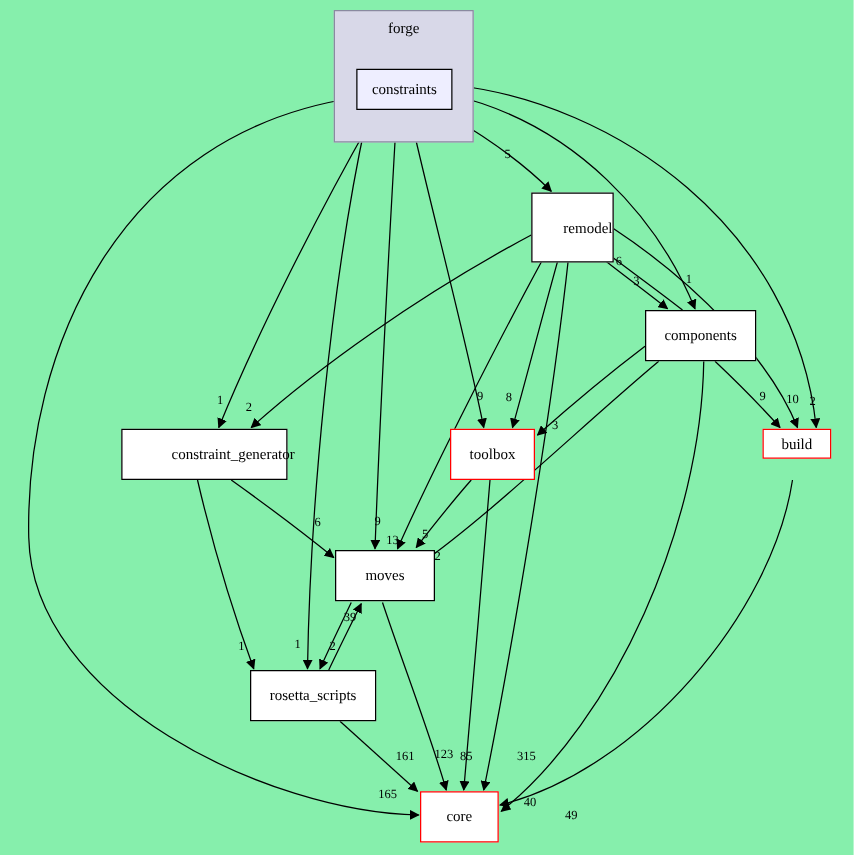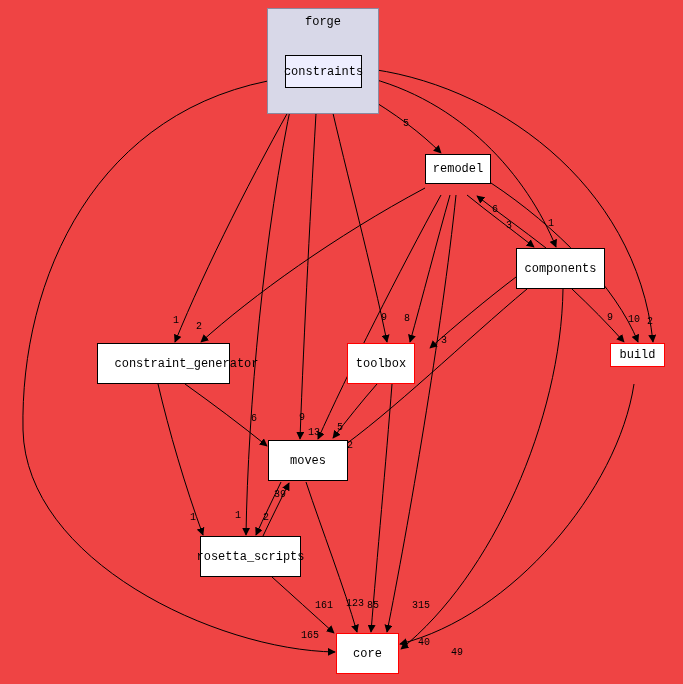--- a/index.html
+++ b/index.html
@@ -1,18 +1,18 @@
 <!DOCTYPE html>
 <html><head>
 <meta charset="utf-8">
 <style>
   html,body{margin:0;padding:0;background:#ffffff;}
   .stage{
-    position:relative;width:683px;height:684px;background:#ef4444;
-    font-family:Liberation Mono, monospace;overflow:hidden;
+    position:relative;width:683px;height:684px;background:#86efac;
+    font-family:Liberation Serif, serif;overflow:hidden;
   }
   svg.edges{position:absolute;left:0;top:0;}
   .edge{fill:none;stroke:#000000;stroke-width:1;}
   .cluster{position:absolute;background:#d8d8e8;border:1px solid #8a8aa0;box-sizing:border-box;}
   .cluster-label{text-align:center;font-size:12px;color:#000;padding-top:6px;}
   .node{
     position:absolute;background:#ffffff;border:1px solid #000000;box-sizing:border-box;
     display:flex;align-items:center;justify-content:center;
     font-size:12px;color:#000000;cursor:pointer;
   }
@@ -64,30 +64,30 @@
     <path class="edge" d="M634,384 C618,490 512,616 400,644" marker-end="url(#arrow)"></path>
   </svg>
 
   <div class="cluster" style="left:267px;top:8px;width:112px;height:106px;">
     <div class="cluster-label">forge</div>
   </div>
 
   <div class="node focus" style="left:285px;top:55px;width:77px;height:33px;">
     <span>constraints</span>
   </div>
-  <div class="node" style="left:425px;top:154px;width:66px;height:30px;">
+  <div class="node" style="left:425px;top:154px;width:66px;height:56px;justify-content:flex-end;">
     <span>remodel</span>
   </div>
   <div class="node" style="left:516px;top:248px;width:89px;height:41px;">
     <span>components</span>
   </div>
   <div class="node" style="left:97px;top:343px;width:133px;height:41px;padding-left:46px;">
     <span>constraint_generator</span>
   </div>
-  <div class="node red" style="left:347px;top:343px;width:68px;height:41px;align-items:center;">
+  <div class="node red" style="left:360px;top:343px;width:68px;height:41px;align-items:center;">
     <span>toolbox</span>
   </div>
   <div class="node red" style="left:610px;top:343px;width:55px;height:24px;">
     <span>build</span>
   </div>
   <div class="node" style="left:268px;top:440px;width:80px;height:41px;">
     <span>moves</span>
   </div>
   <div class="node" style="left:200px;top:536px;width:101px;height:41px;">
     <span>rosetta_scripts</span>

